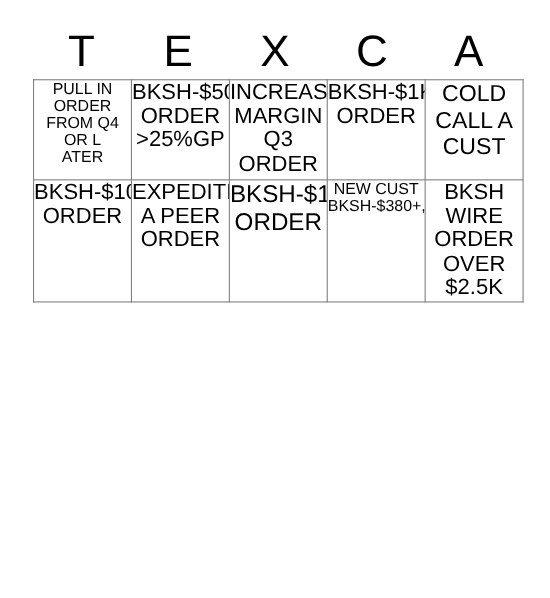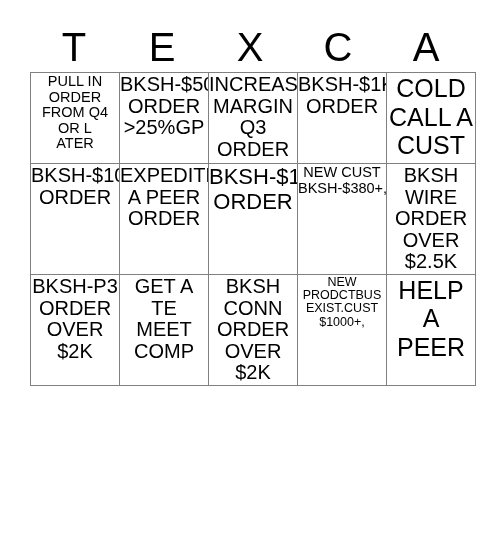--- a/index.html
+++ b/index.html
@@ -63,21 +63,21 @@
     line-height: 1.07;
     white-space: pre-line;
     word-break: normal;
   }
 
   
   .sz-xs .cell-inner { font-size: 12.5px; line-height: 1.06; }
   .sz-s  .cell-inner { font-size: 14.5px; line-height: 1.07; }
   .sz-m  .cell-inner { font-size: 20px; line-height: 1.08; }
   .sz-l  .cell-inner { font-size: 22px;   line-height: 1.12; }
-  .sz-xl .cell-inner { font-size: 25px;   line-height: 1.14; }
+  .sz-xl .cell-inner { font-size: 21px;   line-height: 1.14; }
   .sz-free .cell-inner { font-size: 27px; line-height: 1.1; }
   .pad-t2 { padding-top: 3px; }
   .pad-t6 { padding-top: 7px; }
   .pad-t10 { padding-top: 11px; }
   .pad-t16 { padding-top: 17px; }
   .pad-t22 { padding-top: 24px; }
   .pad-t28 { padding-top: 30px; }
 </style>
 </head>
 <body>
@@ -140,46 +140,16 @@
           <td class="sz-s pad-t16">
             <span class="cell-inner">NEW CUST
 BKSH-$380+,</span>
           </td>
           <td class="sz-m pad-t10">
             <span class="cell-inner">BKSH WIRE
 ORDER
 OVER $2.5K</span>
           </td>
         </tr>
-        <tr>
-          <td class="sz-m pad-t6">
-            <span class="cell-inner">BKSH-P3
-ORDER
-OVER
-$2K</span>
-          </td>
-          <td class="sz-m pad-t10">
-            <span class="cell-inner">GET A TE
-MEET
-COMP</span>
-          </td>
-          <td class="sz-m pad-t6">
-            <span class="cell-inner">BKSH
-CONN
-ORDER
-OVER $2K</span>
-          </td>
-          <td class="sz-xs pad-t10">
-            <span class="cell-inner">NEW
-PRODCTBUS
-EXIST.CUST
-$1000+,</span>
-          </td>
-          <td class="sz-xl pad-t2">
-            <span class="cell-inner">HELP
-A
-PEER</span>
-          </td>
-        </tr>
       </tbody>
   </table>
 
 </div>
 
 </body></html>

